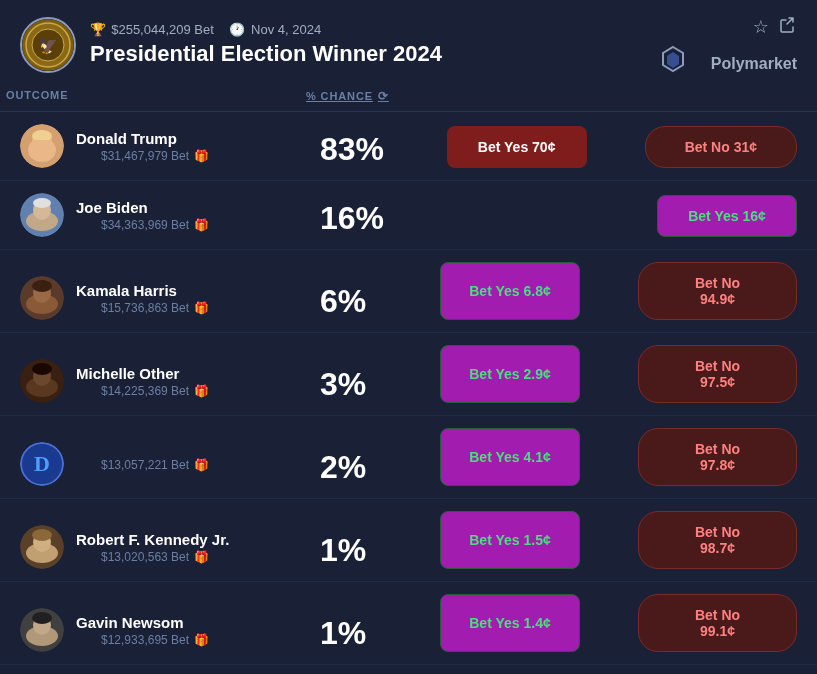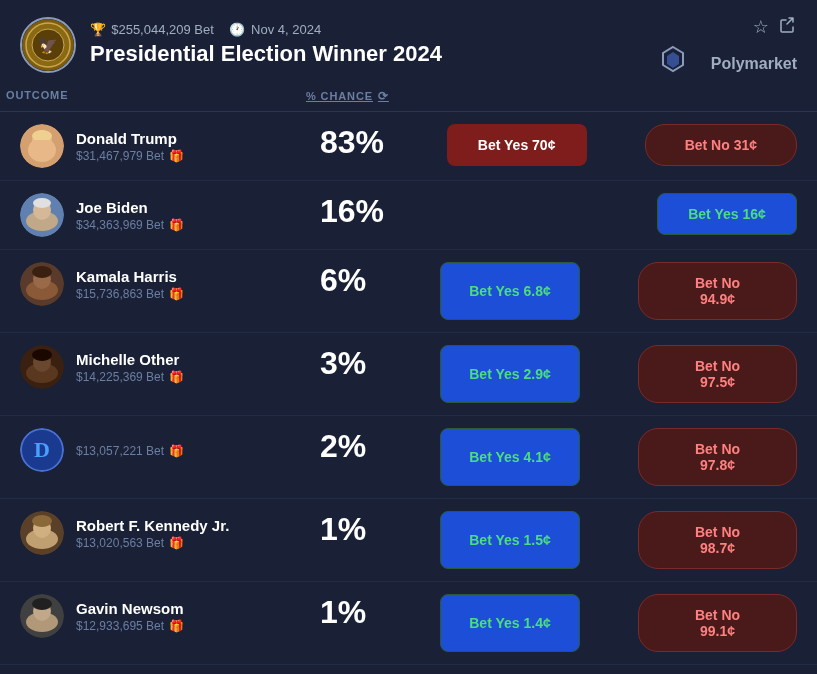--- a/index.html
+++ b/index.html
@@ -136,21 +136,21 @@
       font-size: 12px;
       color: #6b7fa3;
     }
 
     .col-actions {
       flex: 1;
     }
 
     .outcome-row {
       display: flex;
-      align-items: flex-start;
+      align-items: flex-end;
       padding: 12px 20px;
       border-bottom: 1px solid #202b45;
     }
 
     .outcome-info {
       flex: 0 0 300px;
       display: flex;
       align-items: center;
       gap: 12px;
     }
@@ -178,20 +178,21 @@
       color: #ffffff;
     }
 
     .outcome-bet {
       font-size: 12px;
       color: #6b7fa3;
       display: flex;
       align-items: center;
       gap: 5px;
       margin-top: 2px;
+      margin-left: 25px;
     }
 
     .chance-col {
       flex: 0 0 120px;
       font-size: 32px;
       font-weight: 700;
       color: #ffffff;
     }
 
     .bet-actions {
@@ -211,21 +212,21 @@
       min-width: 140px;
       text-align: center;
     }
 
     .btn-yes-active {
       background-color: #7f1d1d;
       color: #ffffff;
     }
 
     .btn-yes-inactive {
-      background-color: #1d4ed8;
+      background-color: #a21caf;
       color: #4ade80;
       border: 1px solid #2a5a3a;
     }
 
     .btn-no {
       padding: 12px 39px;
       border-radius: 20px;
       border: none;
       cursor: pointer;
       font-size: 14px;

